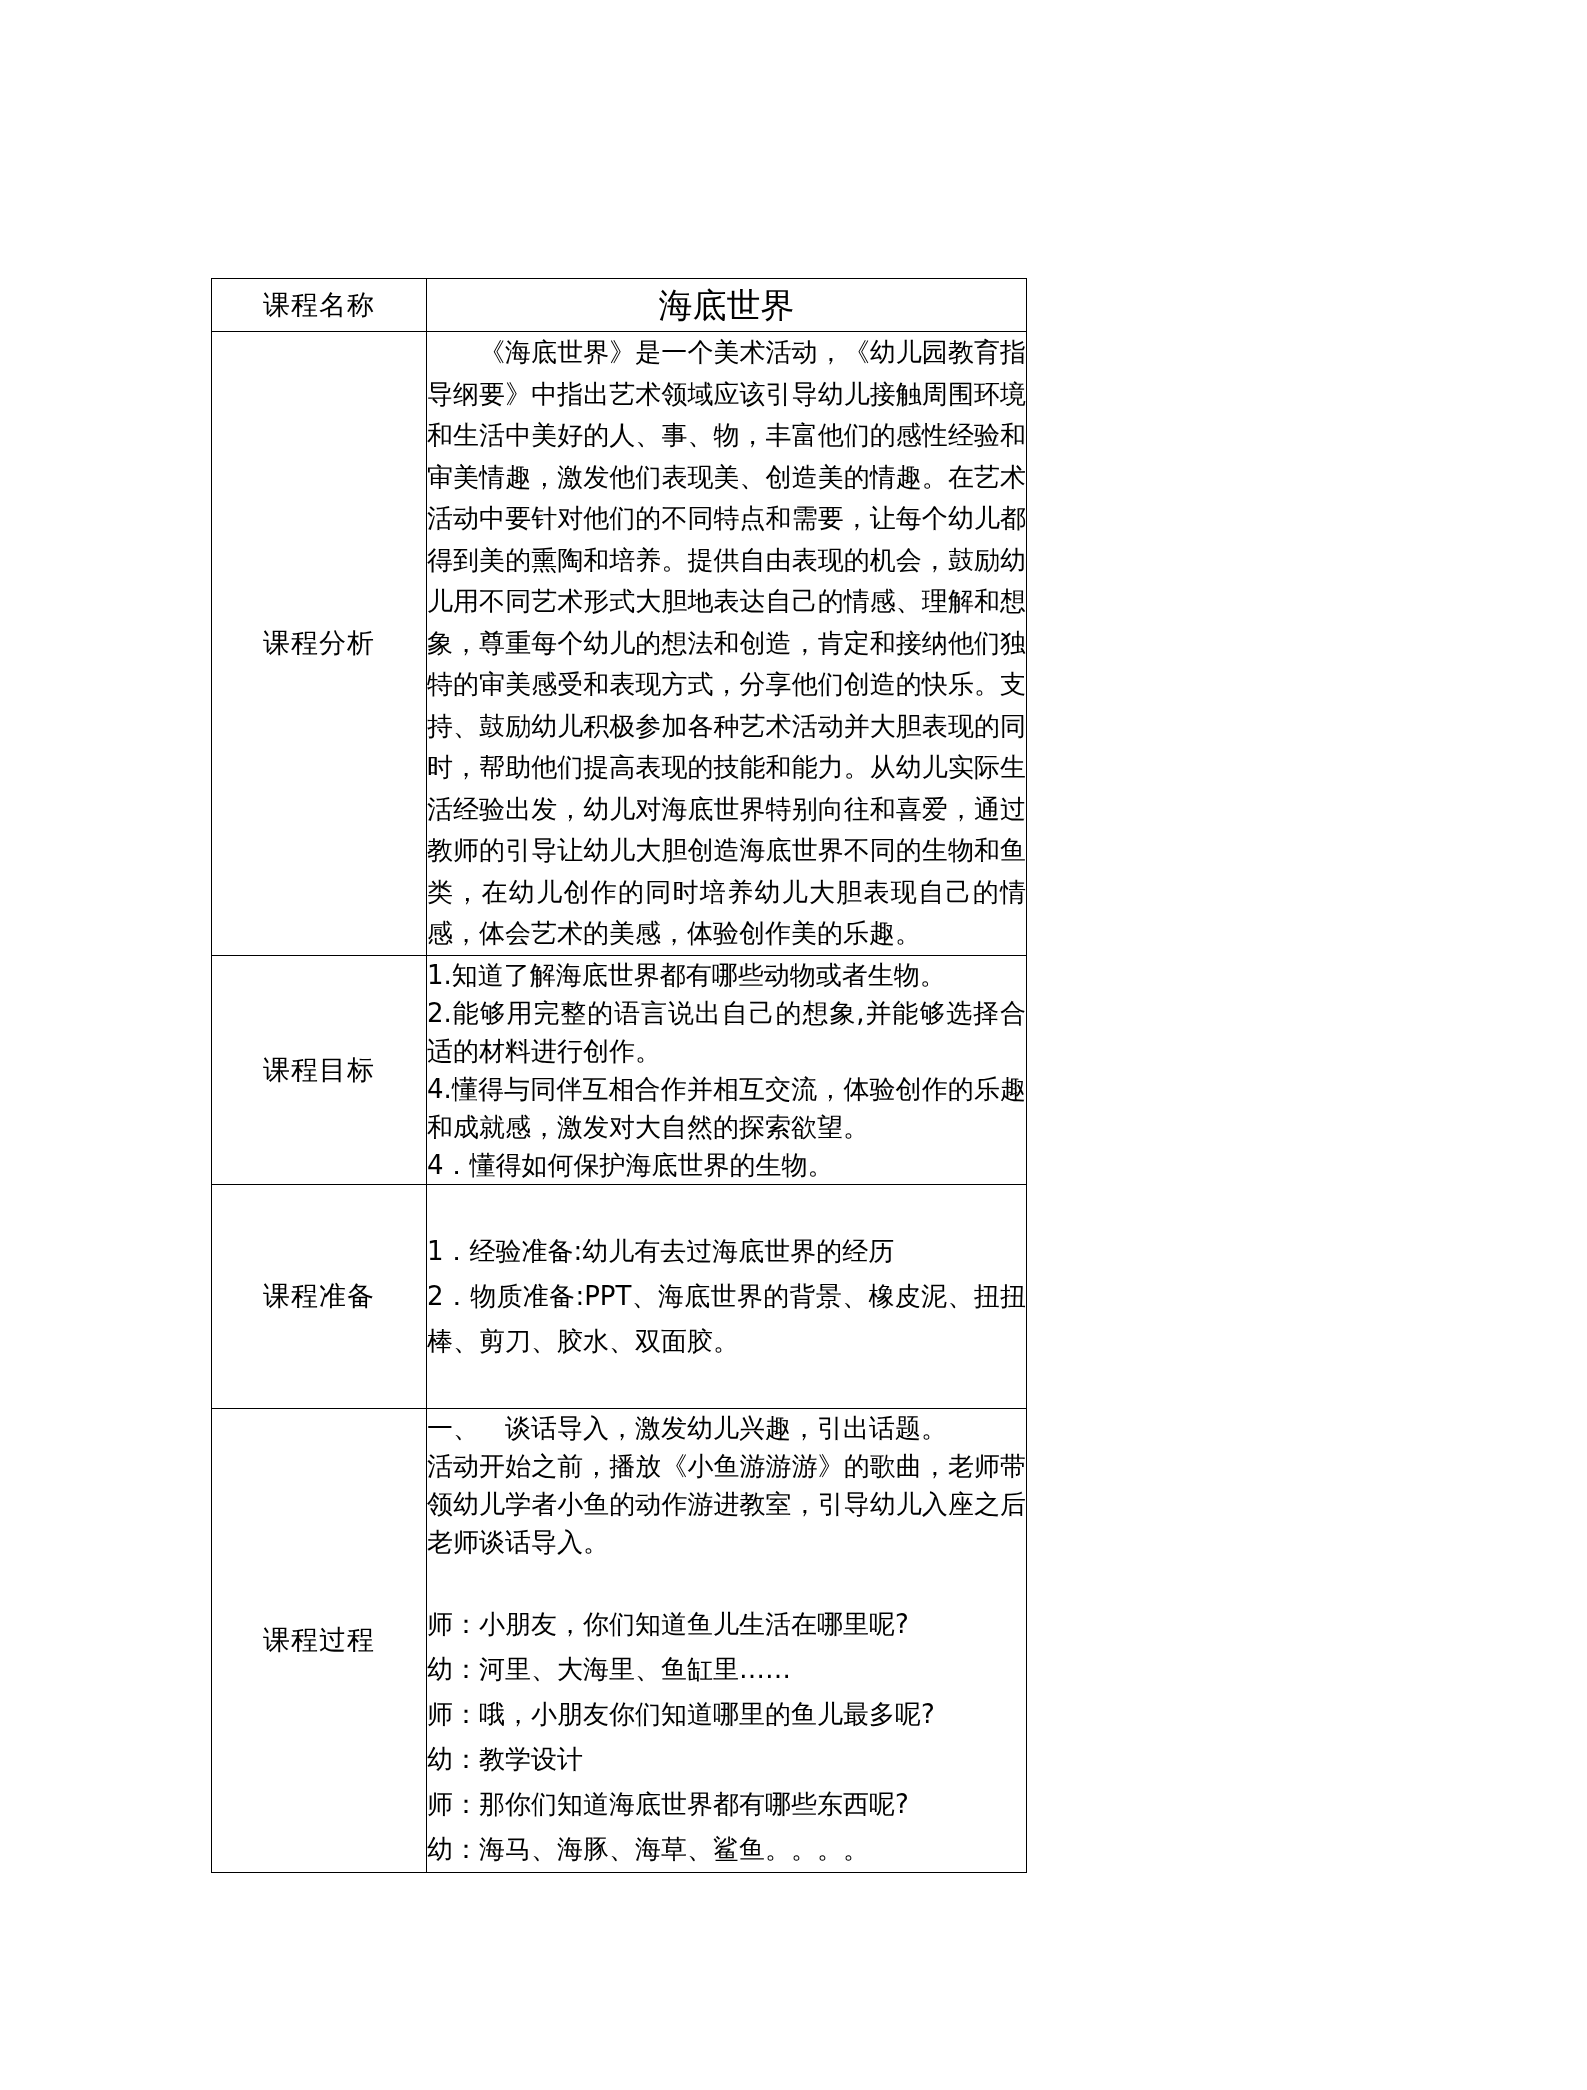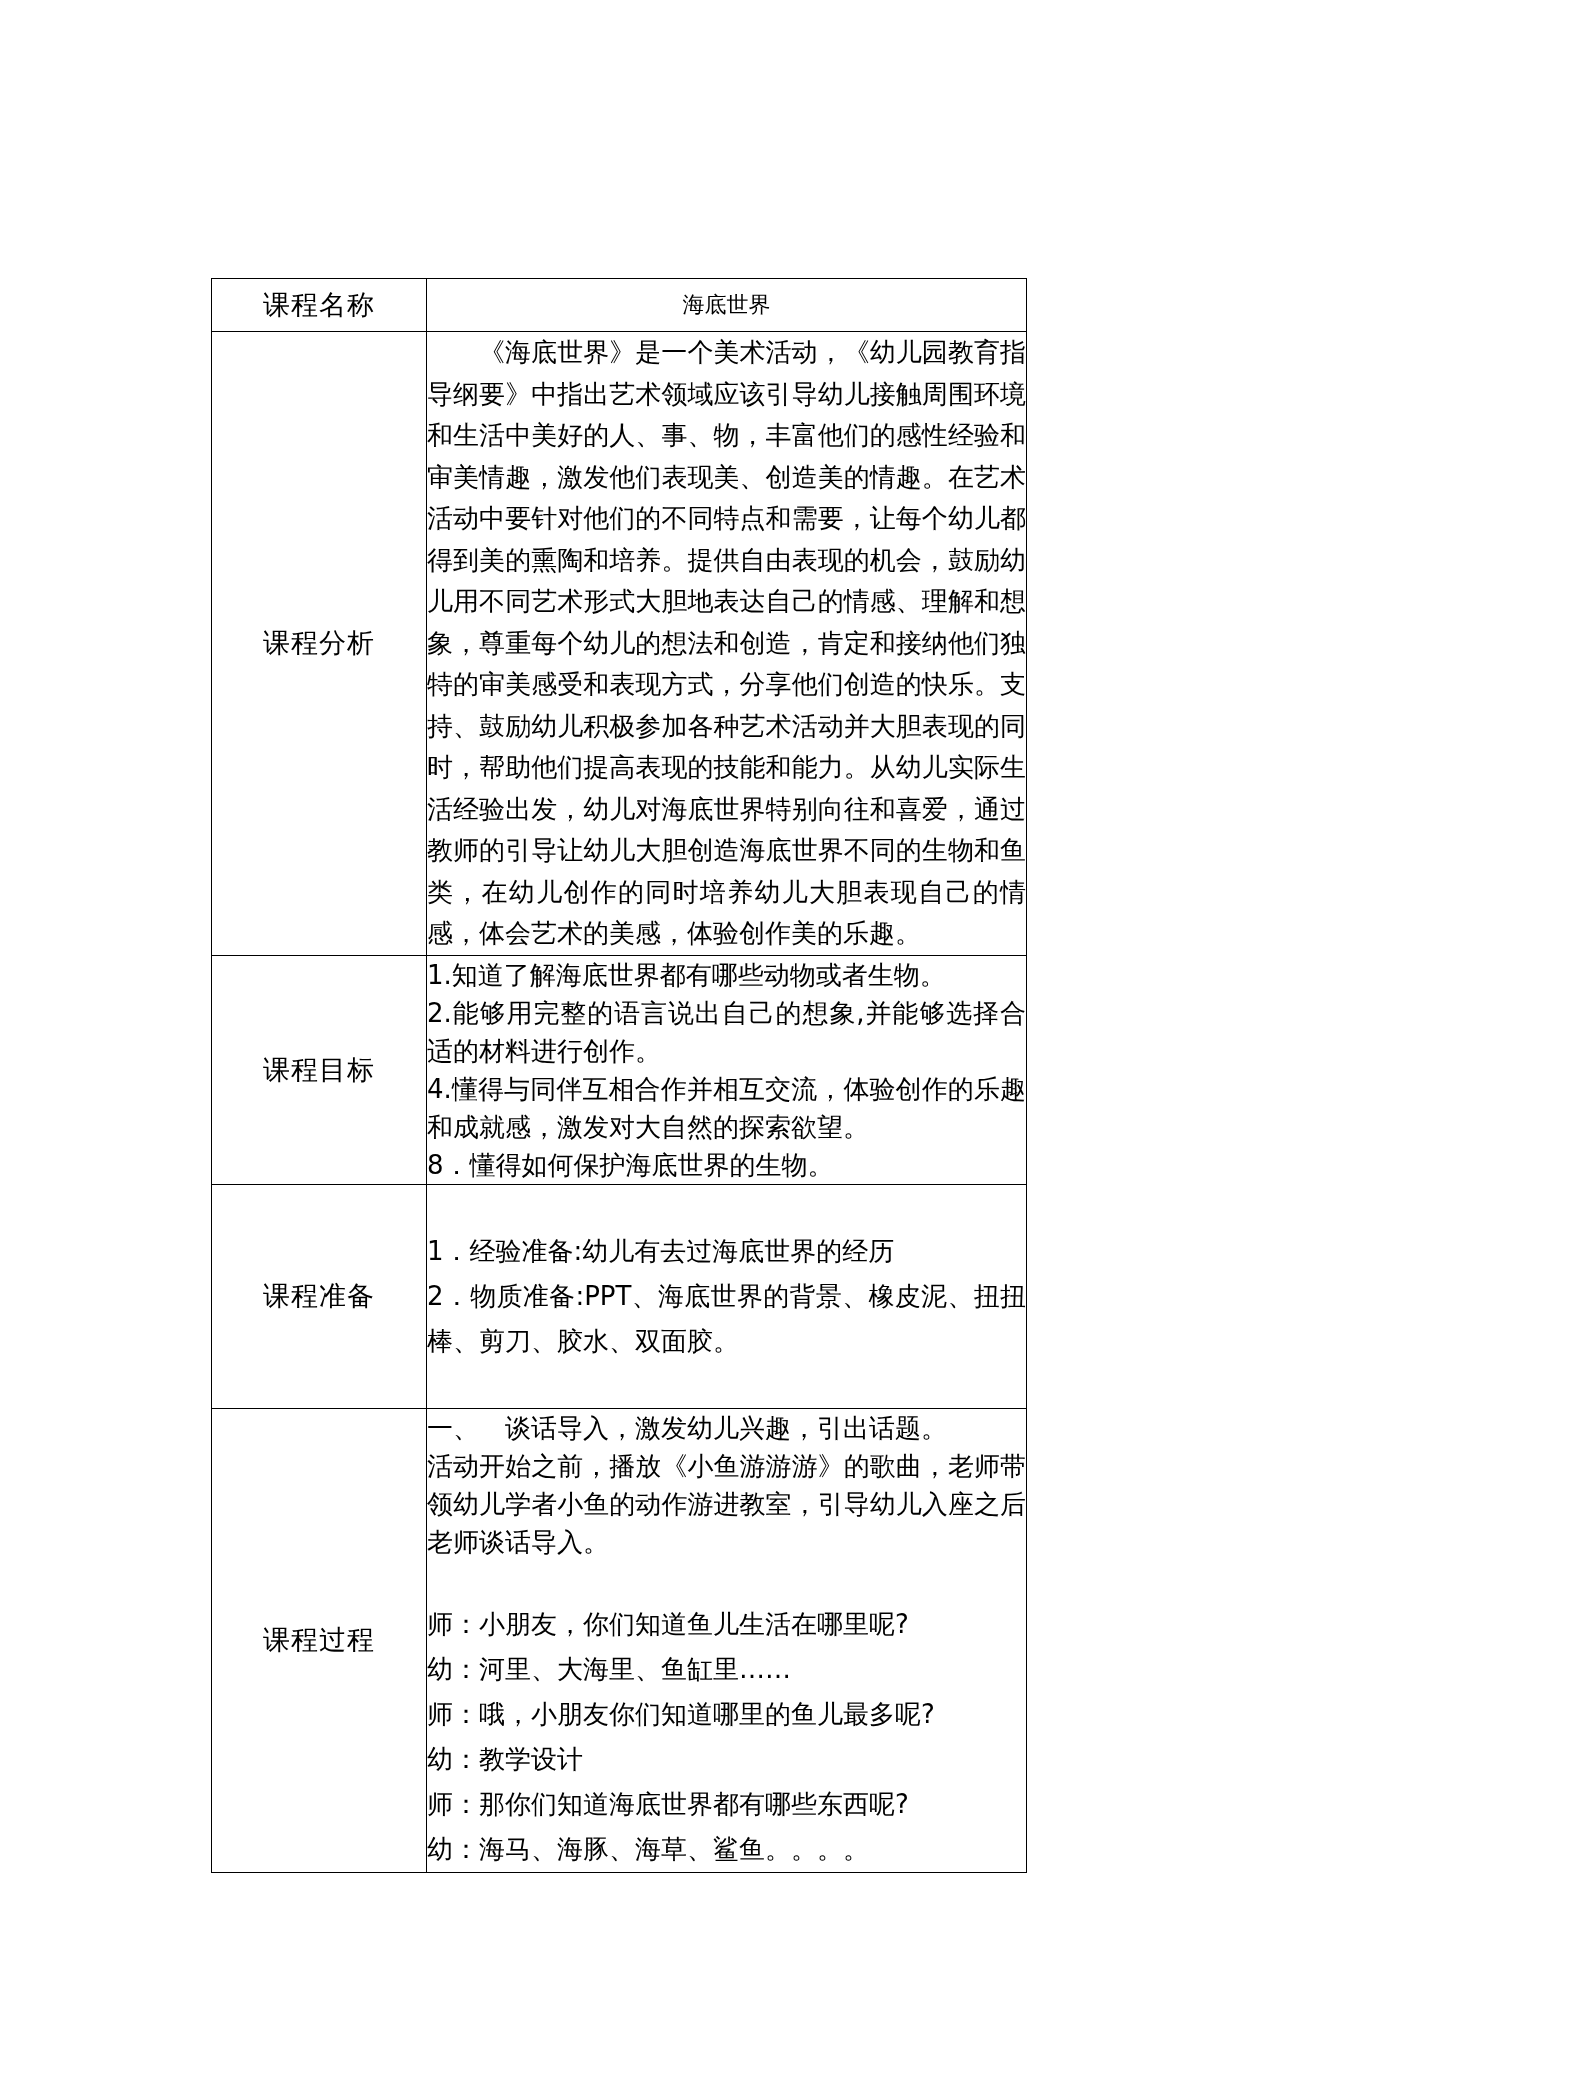--- a/index.html
+++ b/index.html
@@ -82,21 +82,21 @@
     line-height: 38px;
   }
   .para.loose {
     line-height: 45px;
   }
   .blank-line {
     display: block;
     height: 41px;
   }
   .name-value {
-    font-size: 22px;
+    font-size: 34px;
     line-height: 34px;
   }
   .pad-top {
     display: block;
     height: 44px;
   }
 </style>
 </head>
 <body>
 
@@ -123,21 +123,21 @@
           <p class="para indent">《海底世界》是一个美术活动，《幼儿园教育指导纲要》中指出艺术领域应该引导幼儿接触周围环境和生活中美好的人、事、物，丰富他们的感性经验和审美情趣，激发他们表现美、创造美的情趣。在艺术活动中要针对他们的不同特点和需要，让每个幼儿都得到美的熏陶和培养。提供自由表现的机会，鼓励幼儿用不同艺术形式大胆地表达自己的情感、理解和想象，尊重每个幼儿的想法和创造，肯定和接纳他们独特的审美感受和表现方式，分享他们创造的快乐。支持、鼓励幼儿积极参加各种艺术活动并大胆表现的同时，帮助他们提高表现的技能和能力。从幼儿实际生活经验出发，幼儿对海底世界特别向往和喜爱，通过教师的引导让幼儿大胆创造海底世界不同的生物和鱼类，在幼儿创作的同时培养幼儿大胆表现自己的情感，体会艺术的美感，体验创作美的乐趣。</p>
         </td>
       </tr>
 
       <tr>
         <td class="row-label">课程目标</td>
         <td class="row-content">
           <p class="para tight">1.知道了解海底世界都有哪些动物或者生物。</p>
           <p class="para tight">2.能够用完整的语言说出自己的想象,并能够选择合适的材料进行创作。</p>
           <p class="para tight">4.懂得与同伴互相合作并相互交流，体验创作的乐趣和成就感，激发对大自然的探索欲望。</p>
-          <p class="para tight">8．懂得如何保护海底世界的生物。</p>
+          <p class="para tight">4．懂得如何保护海底世界的生物。</p>
         </td>
       </tr>
 
       <tr>
         <td class="row-label">课程准备</td>
         <td class="row-content">
           <span class="pad-top"></span>
           <p class="para loose">1．经验准备:幼儿有去过海底世界的经历</p>
           <p class="para loose">2．物质准备:PPT、海底世界的背景、橡皮泥、扭扭棒、剪刀、胶水、双面胶。</p>
           <span class="pad-top"></span>

